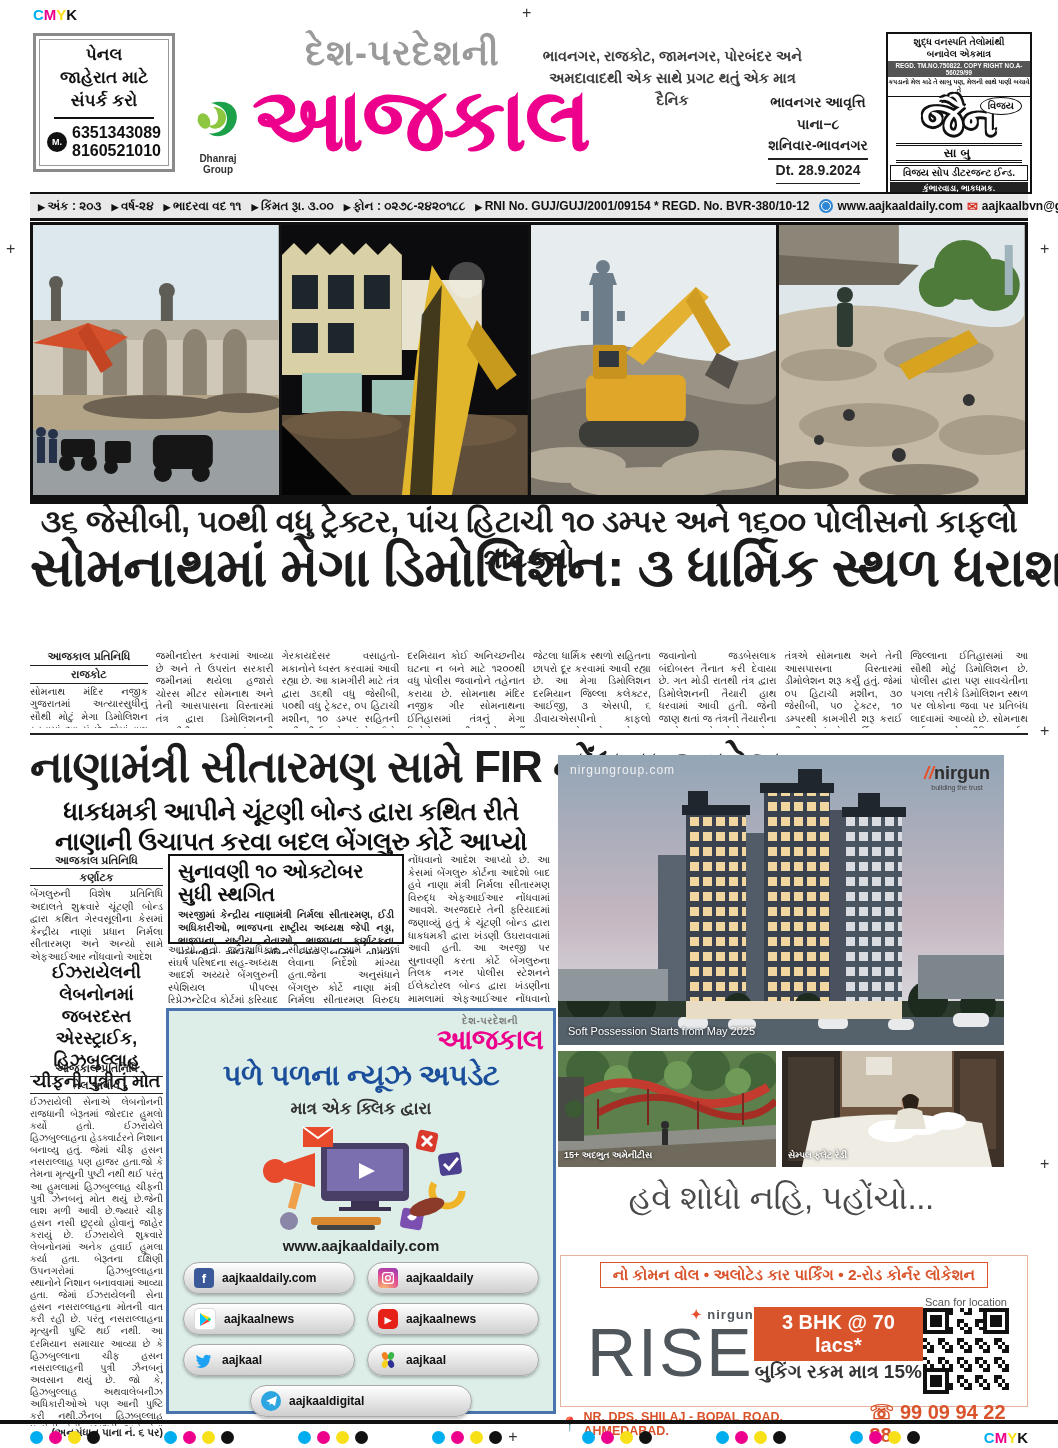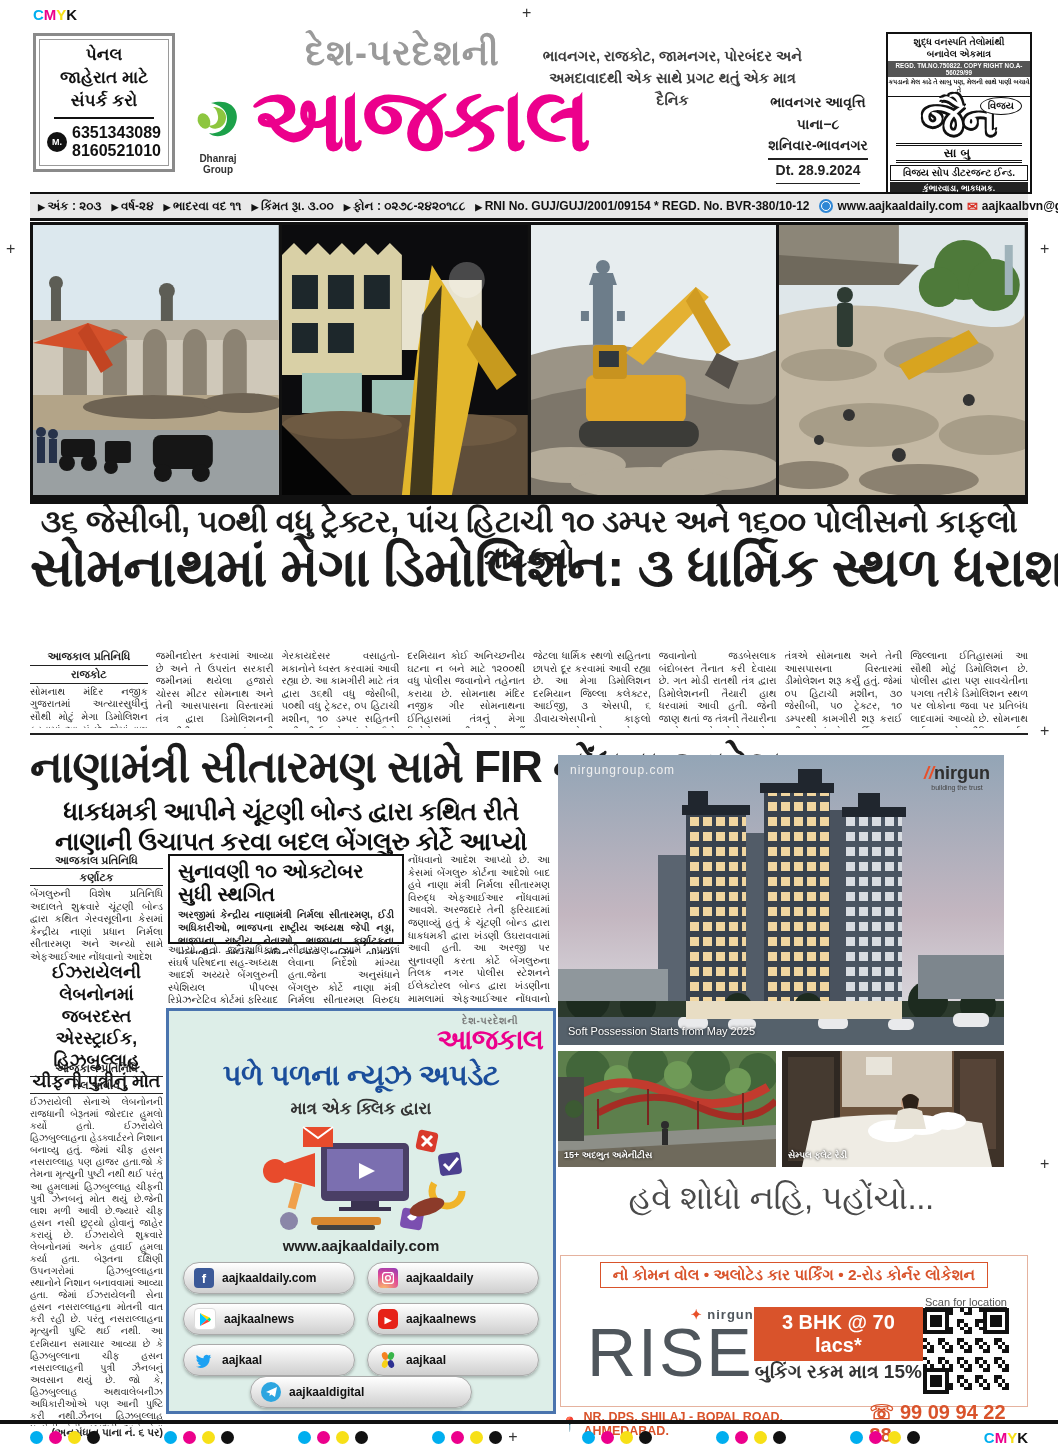--- a/index.html
+++ b/index.html
@@ -434,21 +434,21 @@
           <svg width="16" height="16" viewBox="0 0 16 16">
               <ellipse cx="5" cy="4" rx="3" ry="4" fill="#f58220" transform="rotate(-20 5 4)"></ellipse>
               <ellipse cx="11" cy="4" rx="3" ry="4" fill="#39b54a" transform="rotate(20 11 4)"></ellipse>
               <ellipse cx="5" cy="12" rx="3" ry="4" fill="#f7d117" transform="rotate(20 5 12)"></ellipse>
               <ellipse cx="11" cy="12" rx="3" ry="4" fill="#2e3192" transform="rotate(-20 11 12)"></ellipse>
             </svg>
         </span>
         <span class="h">aajkaal</span>
       </div>
     </div>
-    <div style="display:flex;justify-content:center;">
+    <div style="display:flex;justify-content:center;margin-top:9px;">
       <div class="pill" style="width:200px;">
         <span class="sico" style="background:#2ca5e0;border-radius:50%;">
           <svg width="11" height="10" viewBox="0 0 11 10">
               <path d="M0 5 L11 0 L9 10 L5.5 7.5 L3.5 9 L3.8 6.2 Z" fill="#fff"></path>
             </svg>
         </span>
         <span class="h">aajkaaldigital</span>
       </div>
     </div>
   </div>
@@ -579,21 +579,21 @@
       </div>
       <div style="display:flex;align-items:center;justify-content:space-between;padding:8px 18px 0 26px;">
         <div>
           <div class="risebrand" style="text-align:right;"><span style="color:#e8502a;">✦ </span><span>nirgun</span></div>
           <div class="risename">RISE</div>
         </div>
         <div style="text-align:center;">
           <span class="bhk">3 BHK @ 70 lacs*</span>
           <div class="bkg" style="margin-top:0;text-align:center;">બુકિંગ રકમ માત્ર 15%</div>
         </div>
-        <div style="text-align:center;text-decoration:underline;">
+        <div style="text-align:center;">
           <div class="scanlab">Scan for location</div>
           <div class="qr" id="qr">
               <i class="f"></i>
               <i class="f"></i>
               <i class="f"></i>
               <i class="f"></i>
               <i class="f"></i>
               <i class="f"></i>
               <i class="f"></i>
               <i class="f"></i>

